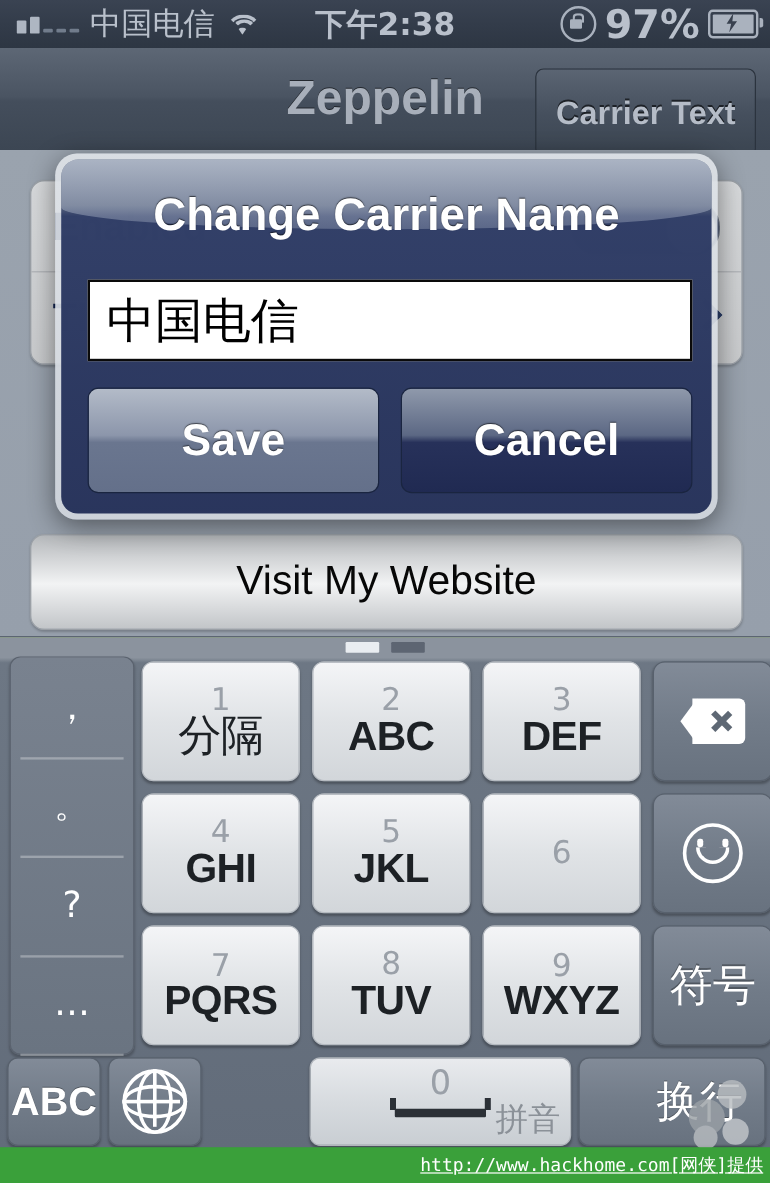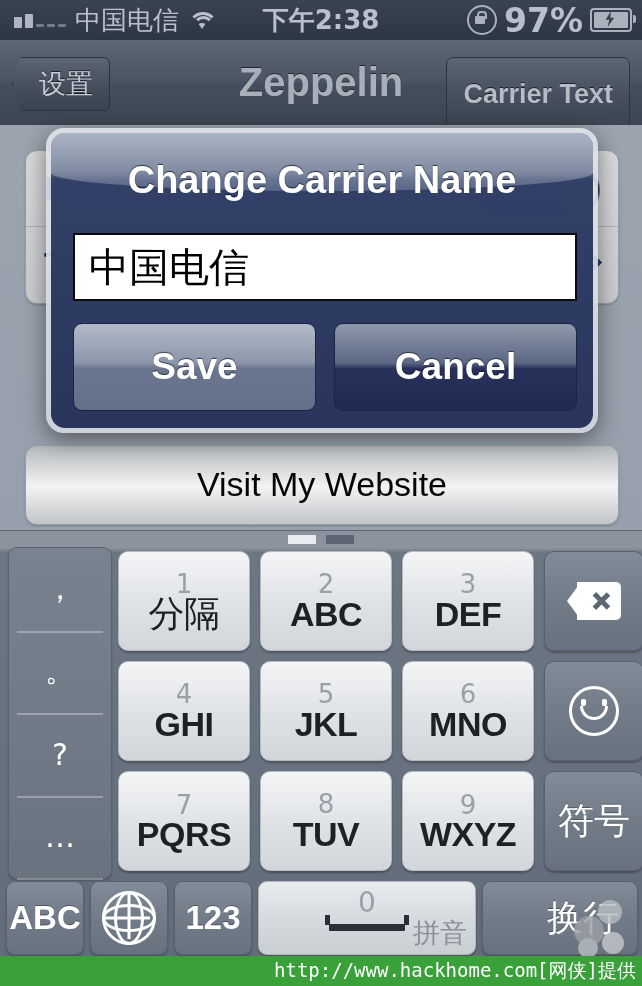--- a/index.html
+++ b/index.html
@@ -233,21 +233,21 @@
   .wmblob .c1{position:absolute;right:2px;top:2px;width:24px;height:24px;border-radius:50%;background:#b8bcc0;}
   .wmblob .c2{position:absolute;right:20px;top:18px;width:30px;height:30px;border-radius:50%;background:#9aa0a6;}
   .wmblob .c3{position:absolute;right:26px;top:40px;width:20px;height:20px;border-radius:50%;background:#b8bcc0;}
   .wmblob .c4{position:absolute;right:0px;top:34px;width:22px;height:22px;border-radius:50%;background:#c3c7cb;}
 
   
   .footer{
     position:absolute;left:0;bottom:0;width:642px;height:30px;background:#3aa03a;
     display:flex;align-items:center;justify-content:flex-end;padding-right:6px;box-sizing:border-box;
   }
-  .footer span{color:#fff;font-size:19px;font-family:"DejaVu Sans Mono","Liberation Mono",monospace;letter-spacing:0px;}
+  .footer span{color:#fff;font-size:15px;font-family:"DejaVu Sans Mono","Liberation Mono",monospace;letter-spacing:0px;text-decoration:underline;}
 </style>
 </head>
 <body>
 
 <div id="screen">
 
   <div class="statusbar">
     <div class="sb-left">
       <div class="bars">
         <span class="bar b1"></span>
@@ -274,23 +274,20 @@
       <div class="battpct">97%</div>
       <div class="batt">
         <span class="fill"></span>
           <span class="bolt"></span>
       </div>
     </div>
   </div>
 
   <div class="navbar">
     <div class="navtitle">Zeppelin</div>
-    <div class="backbtn">
-      <span>设置</span>
-    </div>
     <div class="rightbtn">
       <span>Carrier Text</span>
     </div>
   </div>
 
   <div class="content">
     <div class="group g1">
       <div class="row">
         <span class="rowlabel">Enabled</span>
         <span class="switch">
@@ -369,21 +366,20 @@
         <div class="key light k1">
           <span class="knum">4</span>
           <span class="kltr">GHI</span>
         </div>
         <div class="key light k2">
           <span class="knum">5</span>
           <span class="kltr">JKL</span>
         </div>
         <div class="key light k3">
           <span class="knum">6</span>
-          <span class="kltr">MNO</span>
         </div>
         <div class="key dark k4">
           <span class="smiley">
             <span class="e l"></span>
               <span class="e r"></span>
               <span class="m"></span>
           </span>
         </div>
       </div>
 
@@ -409,23 +405,20 @@
     <div class="kb-bottom">
       <div class="bkey dark bk-abc">
         <span class="blabel">ABC</span>
       </div>
       <div class="bkey dark bk-globe">
         <span class="globe">
           <span class="ell1"></span>
             <span class="ell2"></span>
         </span>
       </div>
-      <div class="bkey dark bk-123">
-        <span class="blabel">123</span>
-      </div>
       <div class="bkey light bk-space">
         <span class="sp0">0</span>
         <span class="spbar"></span>
         <span class="sppy">拼音</span>
       </div>
       <div class="bkey dark bk-ret">
         <span class="blabel cn">换行</span>
       </div>
     </div>
   </div>

